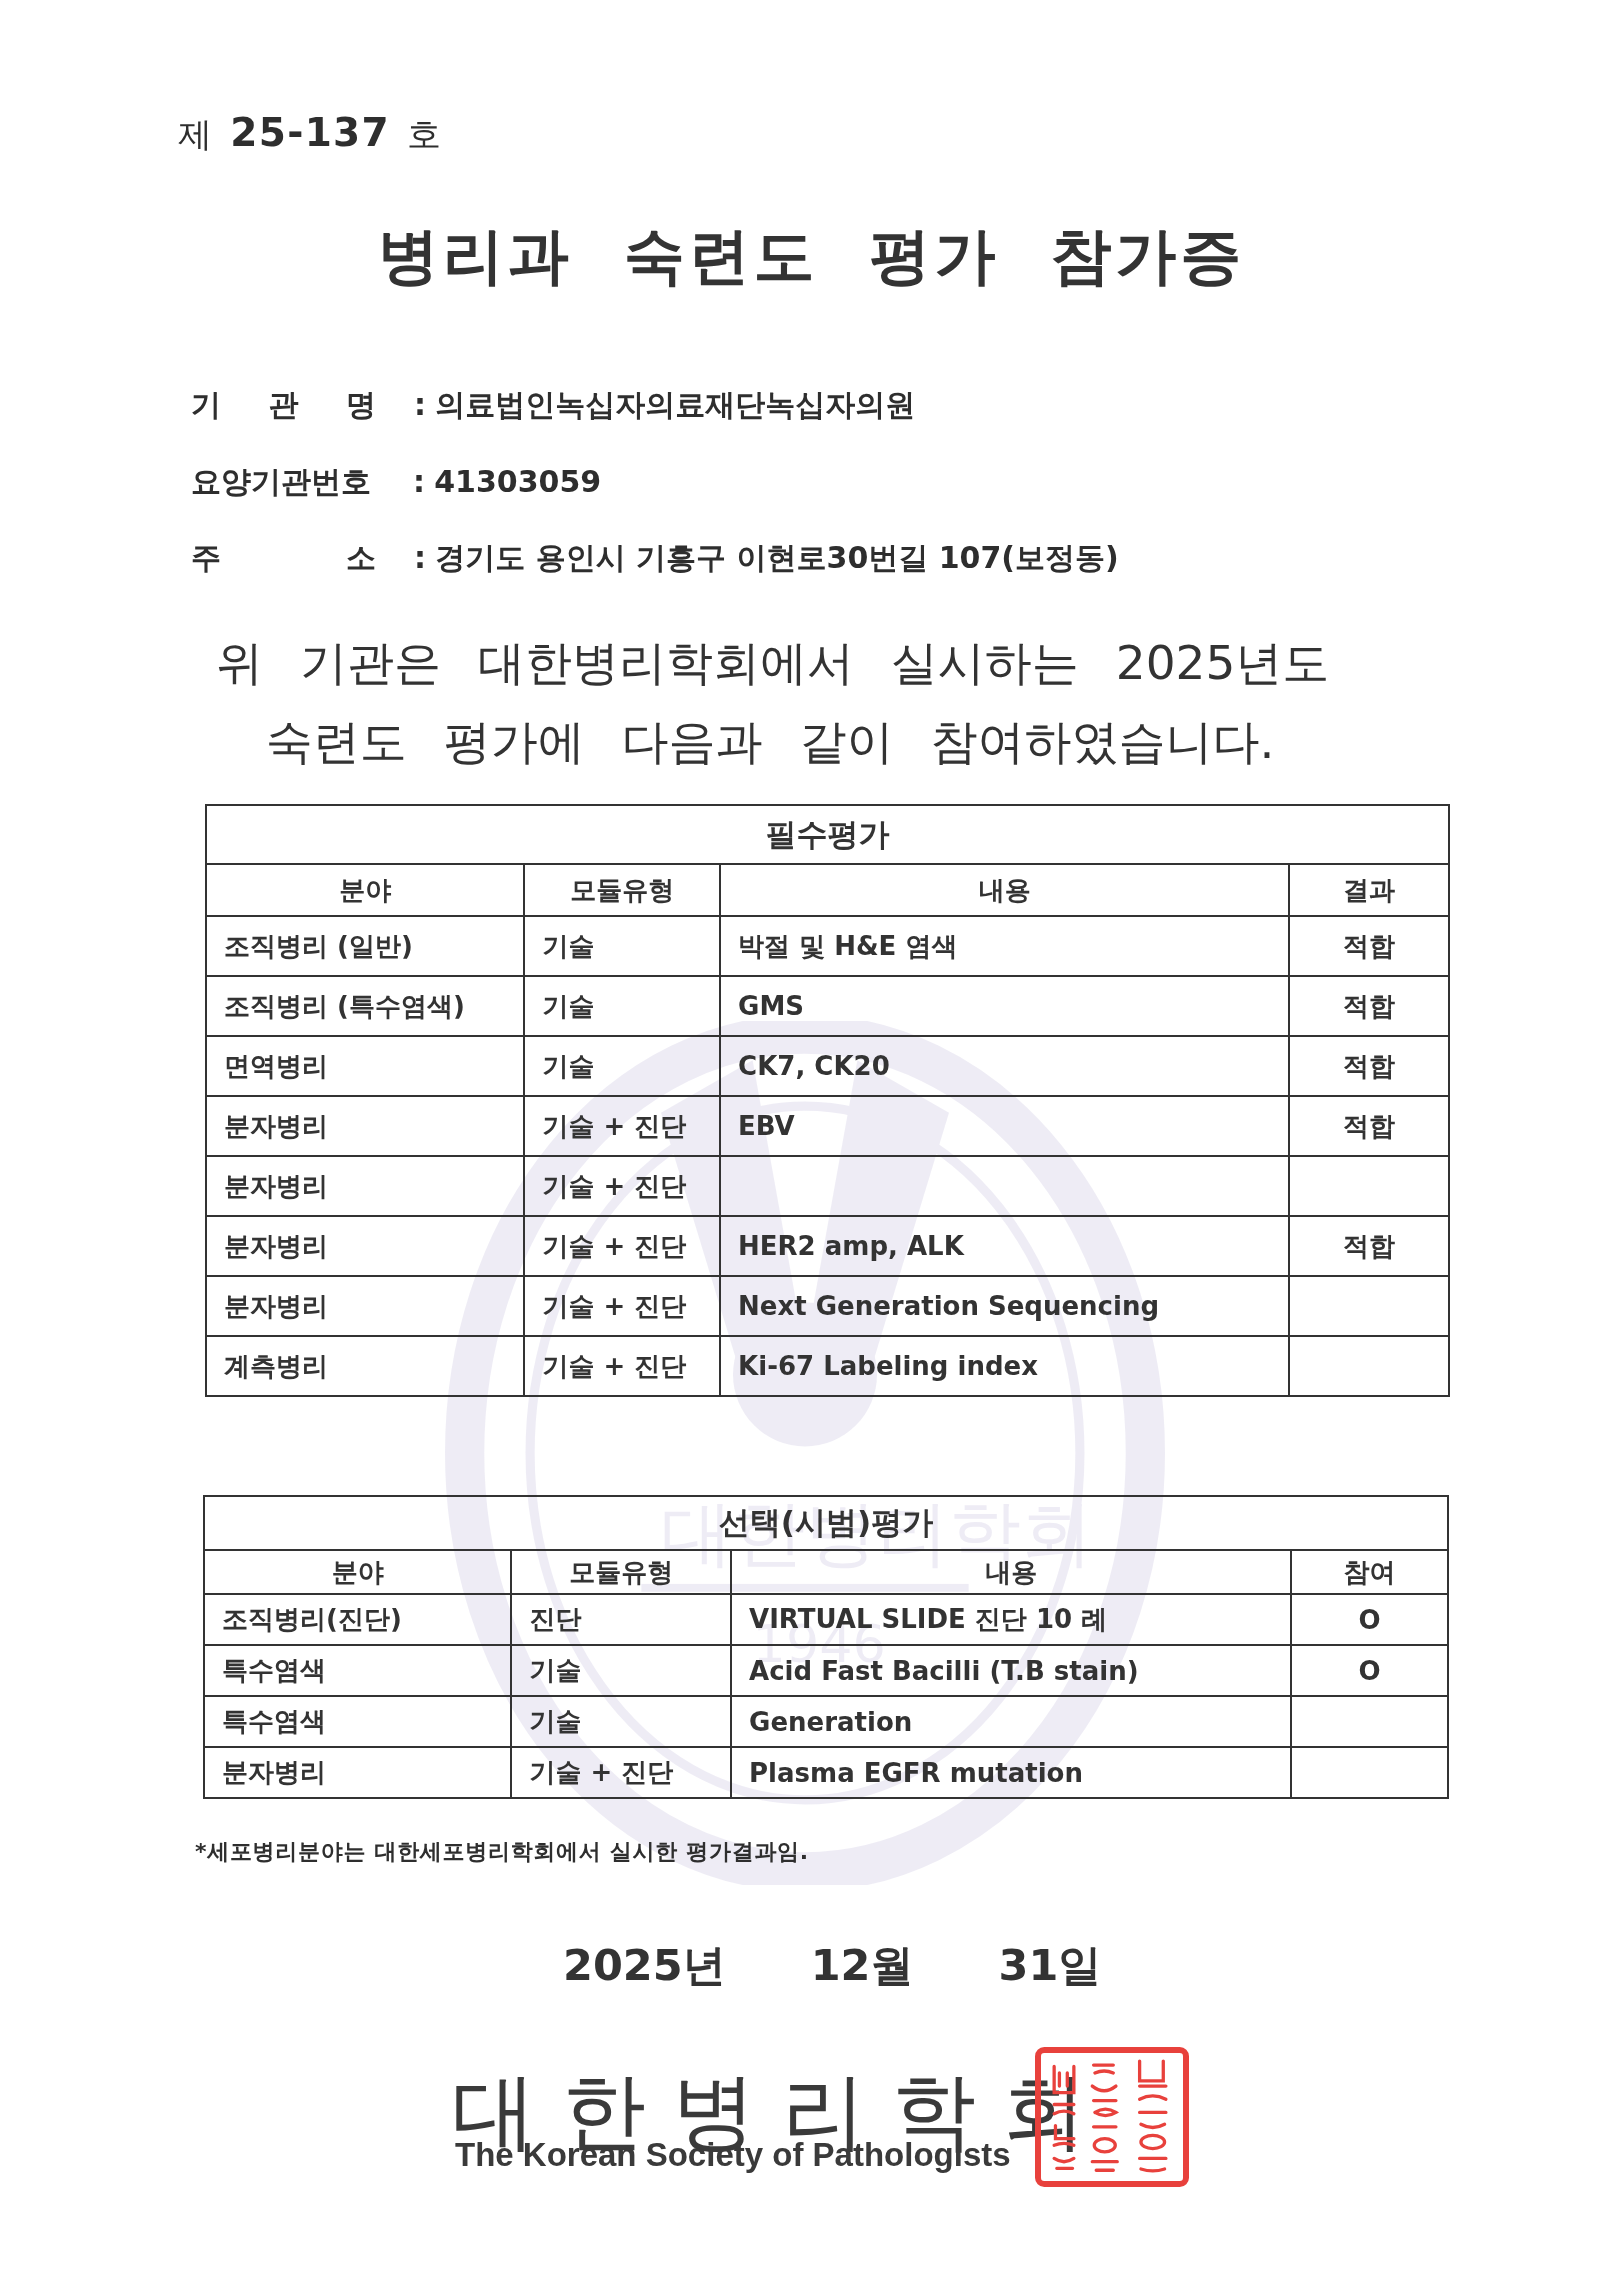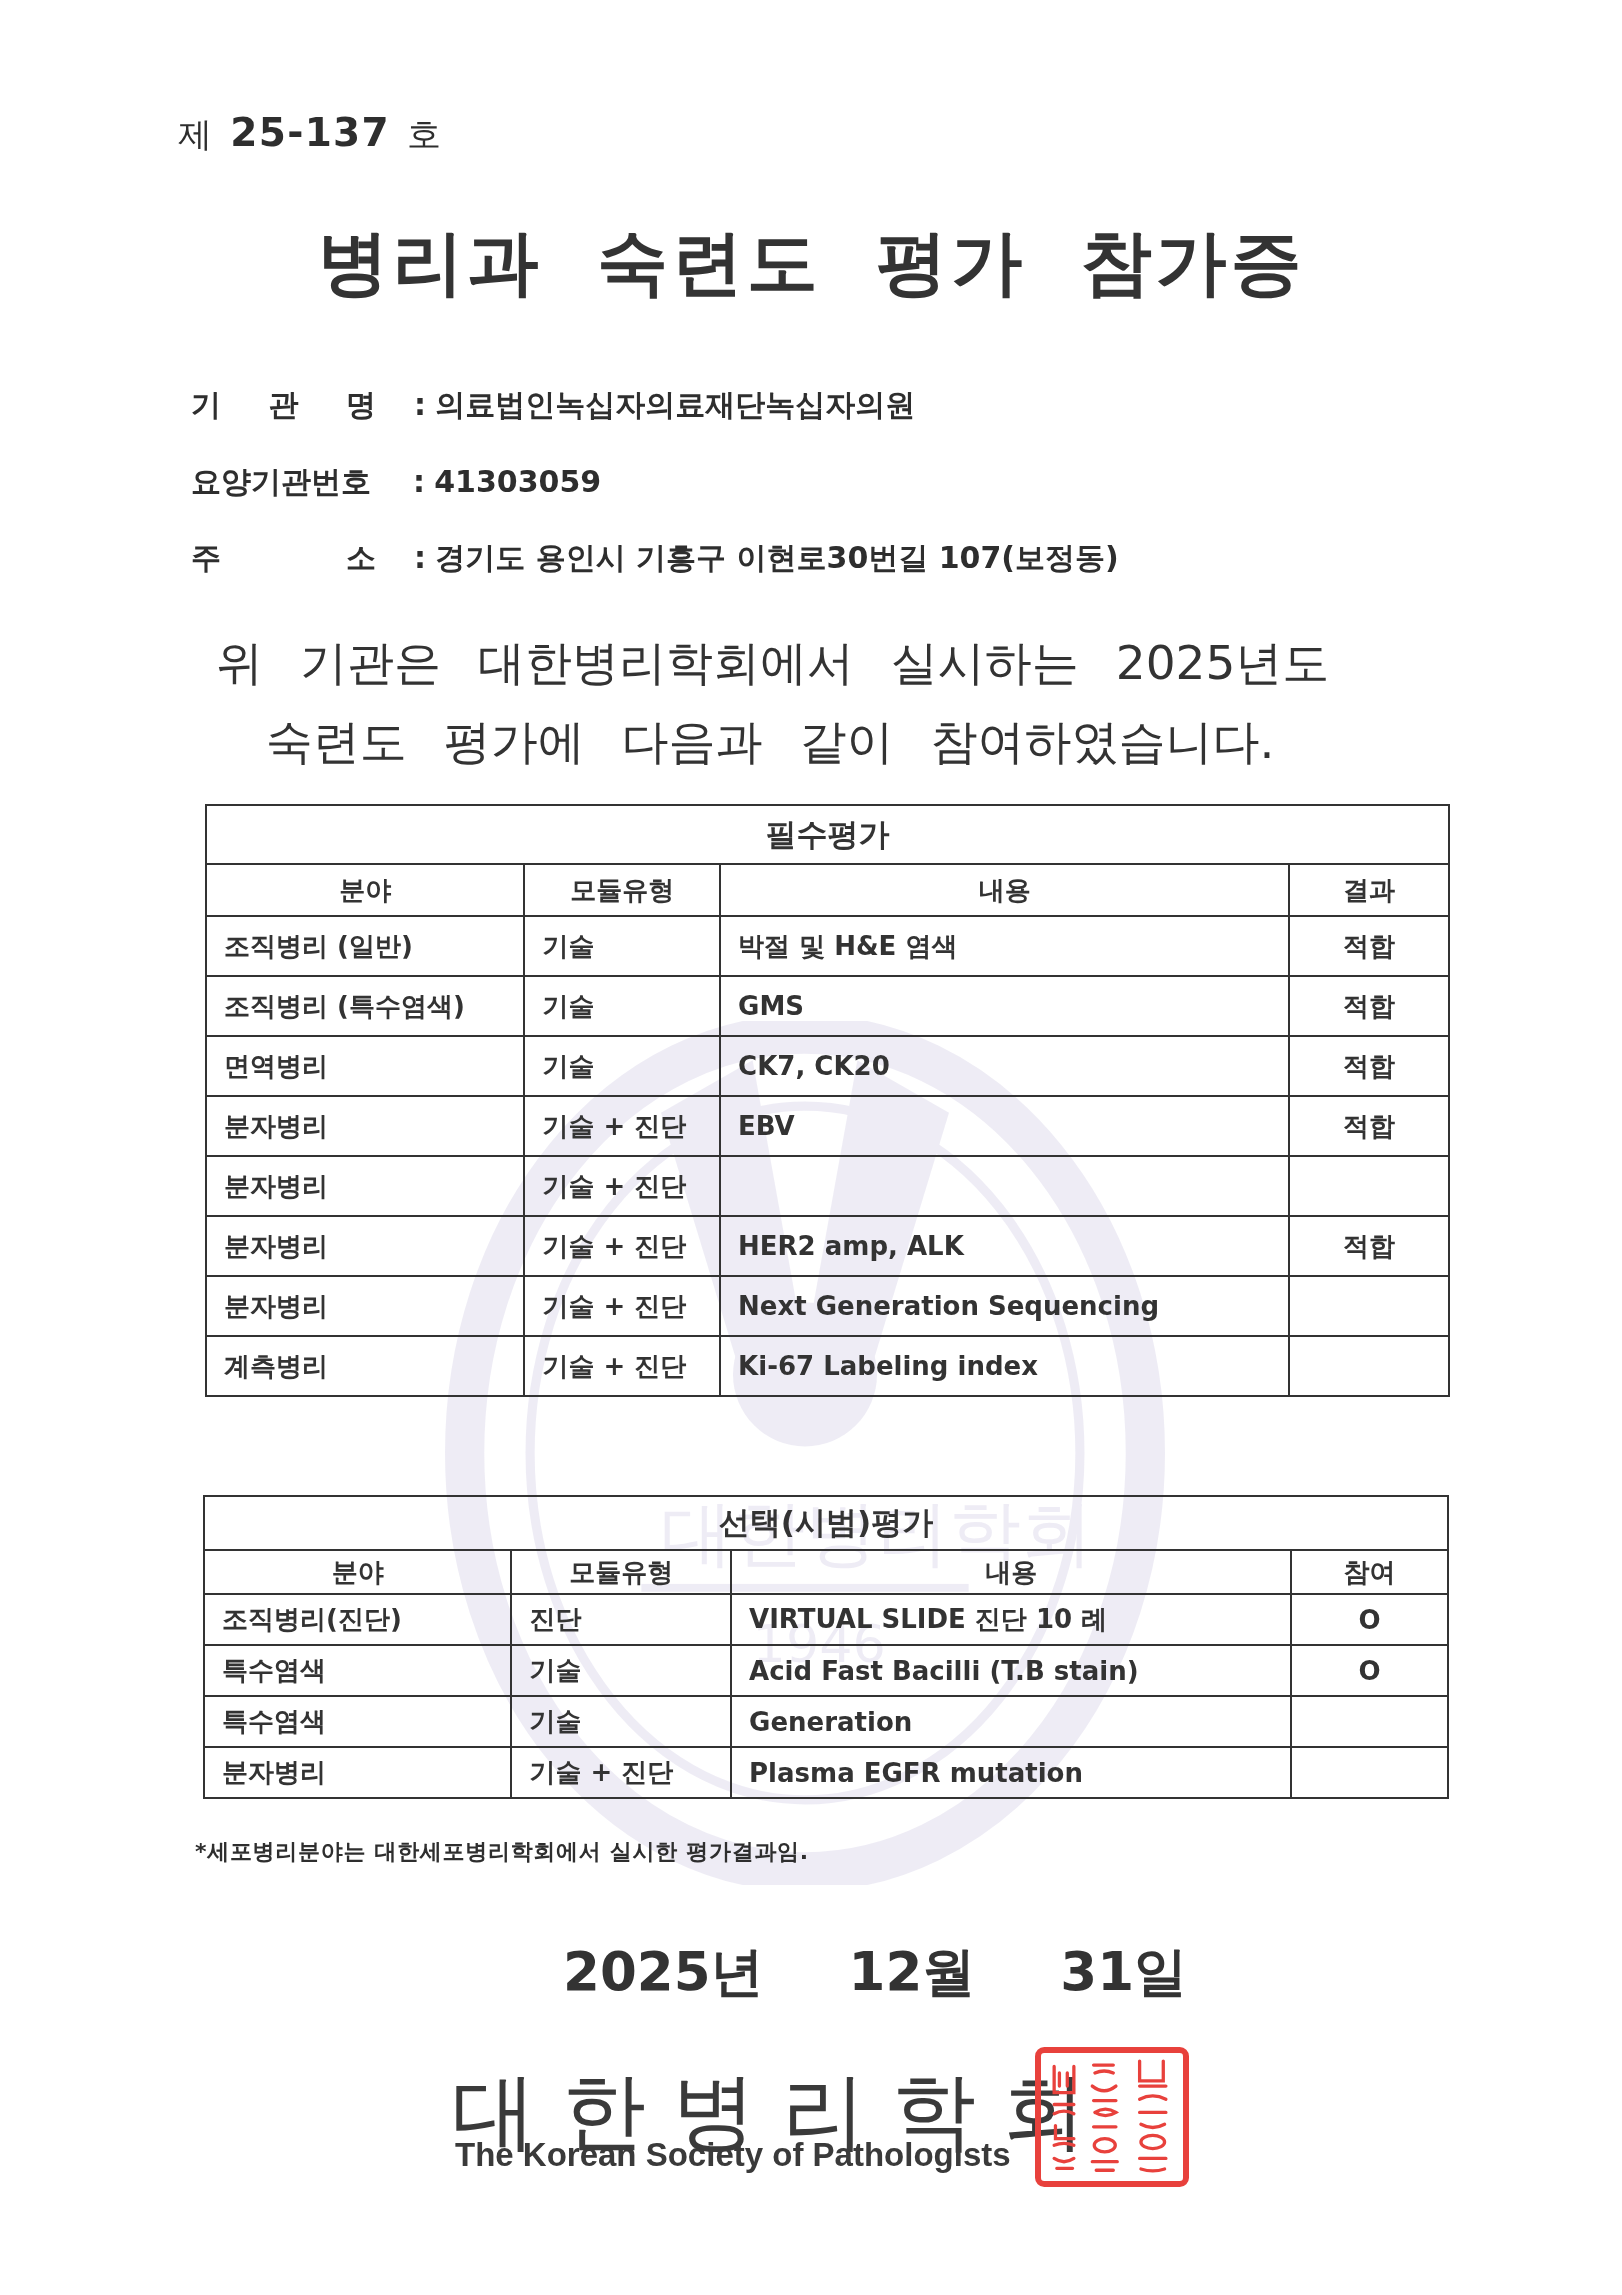--- a/index.html
+++ b/index.html
@@ -3,37 +3,37 @@
 <meta charset="utf-8">
 <style>
   html, body { margin: 0; padding: 0; }
   body {
     width: 1623px; height: 2295px; background: #ffffff; position: relative; overflow: hidden;
     font-family: "DejaVu Sans", "Liberation Sans", sans-serif; color: #2e2e2e;
   }
   .abs { position: absolute; }
   .doc-no { left: 178px; top: 110px; font-size: 34px; letter-spacing: 1.3px; }
   .doc-no .num { font-weight: bold; font-size: 39px; margin: 0 17px; }
-  .title { left: 0; width: 1623px; top: 216px; text-align: center; font-size: 71px; font-weight: bold; letter-spacing: 3.9px; word-spacing: 26px; color: #333; }
+  .title { left: 0; width: 1623px; top: 216px; text-align: center; font-size: 61px; font-weight: bold; letter-spacing: 3.9px; word-spacing: 26px; color: #333; }
   .info-row { left: 191px; font-size: 30px; font-weight: bold; display: flex; align-items: baseline; }
   .info-label { display: inline-block; width: 222px; letter-spacing: 0; }
   .info-label.spread { display: inline-flex; justify-content: space-between; width: 185px; margin-right: 38px; }
   .info-sep { margin-right: 9.2px; }
   .statement { left: 216px; top: 623px; font-size: 47px; line-height: 79px; word-spacing: 22px; color: #333; }
   .statement .l2 { margin-left: -5.2px; text-align: center; }
   .watermark { left: 445px; top: 1021px; width: 720px; height: 864px; opacity: 0.11; z-index: 0; }
   table.grid { position: absolute; border-collapse: collapse; z-index: 1; background: transparent; margin-left: 12px; }
   table.grid td, table.grid th { border: 2px solid #333; font-size: 26px; font-weight: bold; color: #333; padding: 0 17px; text-align: left; }
   table.grid th { text-align: center; font-weight: bold; }
   table.grid .caption-cell { text-align: center; font-size: 31px; }
   table.grid td.center { text-align: center; }
   .t1 { left: 193px; top: 804px; width: 1245px; }
   .t2 { left: 191px; top: 1495px; width: 1246px; }
   .footnote { left: 195px; top: 1837px; font-size: 22px; font-weight: bold; letter-spacing: 0.7px; }
-  .date { left: 563px; top: 1937px; font-size: 53px; font-weight: bold; color: #333; }
+  .date { left: 563px; top: 1937px; font-size: 43px; font-weight: bold; color: #333; }
   .date span { margin-right: 85px; }
   .society-ko { left: 452px; top: 2055px; font-size: 84px; letter-spacing: 26px; color: #3a3a3a; font-weight: normal; }
   .society-en { left: 455px; top: 2136px; font-size: 33px; font-weight: bold; color: #3a3a3a; font-family: "Liberation Sans", sans-serif; }
   .seal { left: 1035px; top: 2047px; width: 154px; height: 140px; border: 6.5px solid #e8413c; border-radius: 9.2px; box-sizing: border-box; z-index: 2; }
   .seal svg { width: 100%; height: 100%; }
 </style>
 </head>
 <body>
 
 <div class="abs doc-no">

